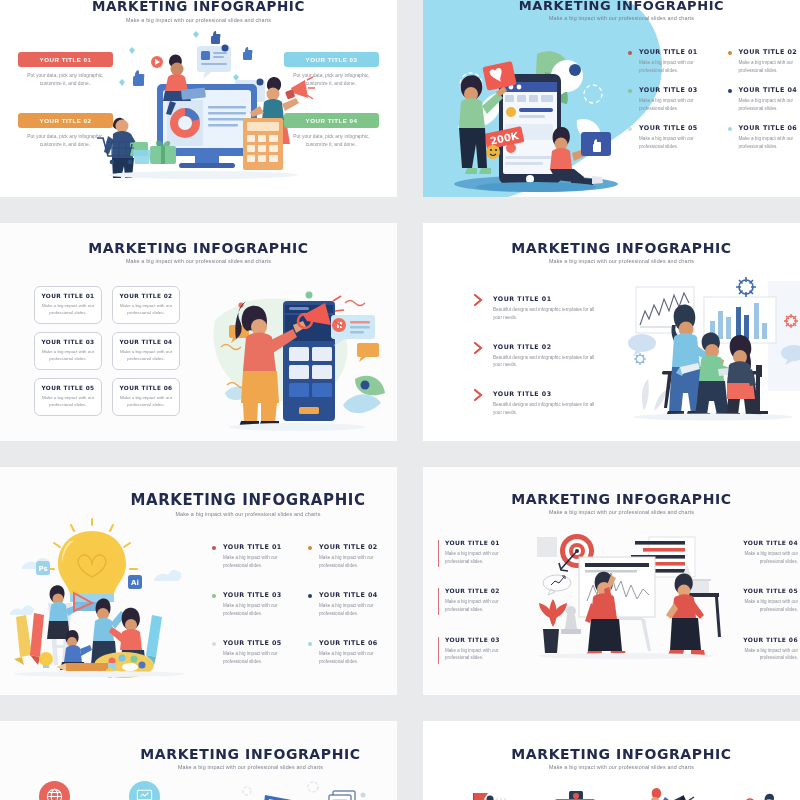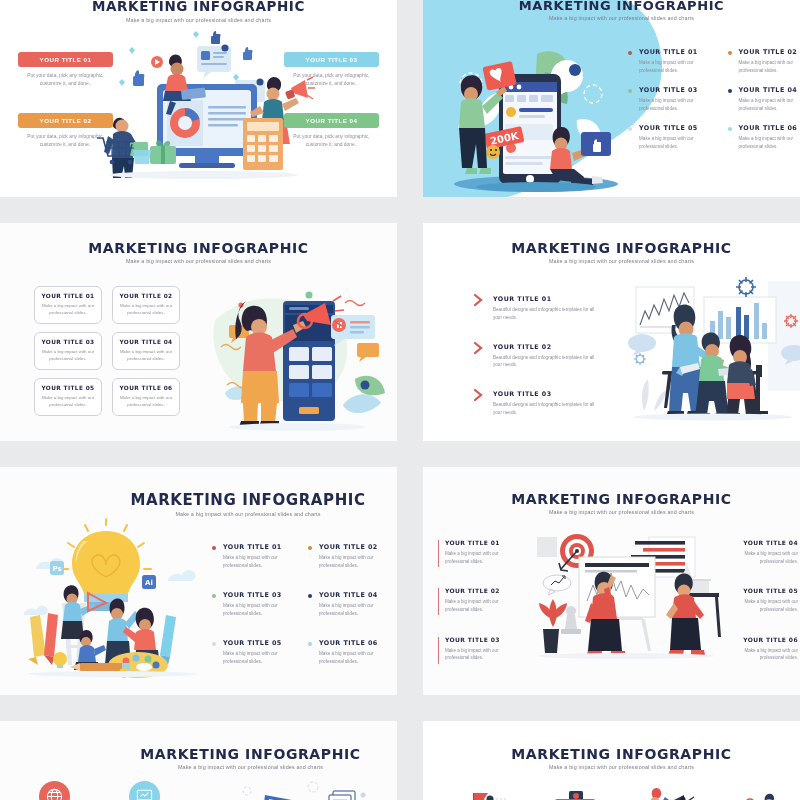--- a/index.html
+++ b/index.html
@@ -567,21 +567,21 @@
         <ellipse cx="95" cy="136" rx="80" ry="3.5" fill="#eef3f8"></ellipse>
       </svg>
     </div>
   </div>
 
   <div class="slide s5 offwhite">
     <div class="hd lefty" style="right:14px;width:270px;text-align:center;">
       <h1>MARKETING INFOGRAPHIC</h1>
       <p>Make a big impact with our professional slides and charts</p>
     </div>
-    <div class="ill" style="left:18px;top:50px;">
+    <div class="ill" style="left:4px;top:50px;">
       <svg width="190" height="160" viewBox="0 0 190 160">
         <path d="M18 50q6-8 14-4 4-8 12-3 4 5-2 9H18z" fill="#dff0fa"></path>
         <path d="M150 62q6-8 14-4 4-8 12-3 4 5-2 9h-24z" fill="#dff0fa"></path>
         <path d="M6 96q5-7 12-3 4-7 10-3 4 4-1 8H6z" fill="#dff0fa"></path>
 
         <g stroke="#f5c243" stroke-width="2" stroke-linecap="round">
           <path d="M88 8v-6M70 14l-3-6M106 14l3-6M56 30l-6-4M120 30l6-4M50 52h-7M126 52h7"></path>
           </g>
 
         <path d="M88 14c-21 0-34 15-34 33 0 14 10 20 12 30h44c2-10 12-16 12-30 0-18-13-33-34-33z" fill="#f8ca4a"></path>

